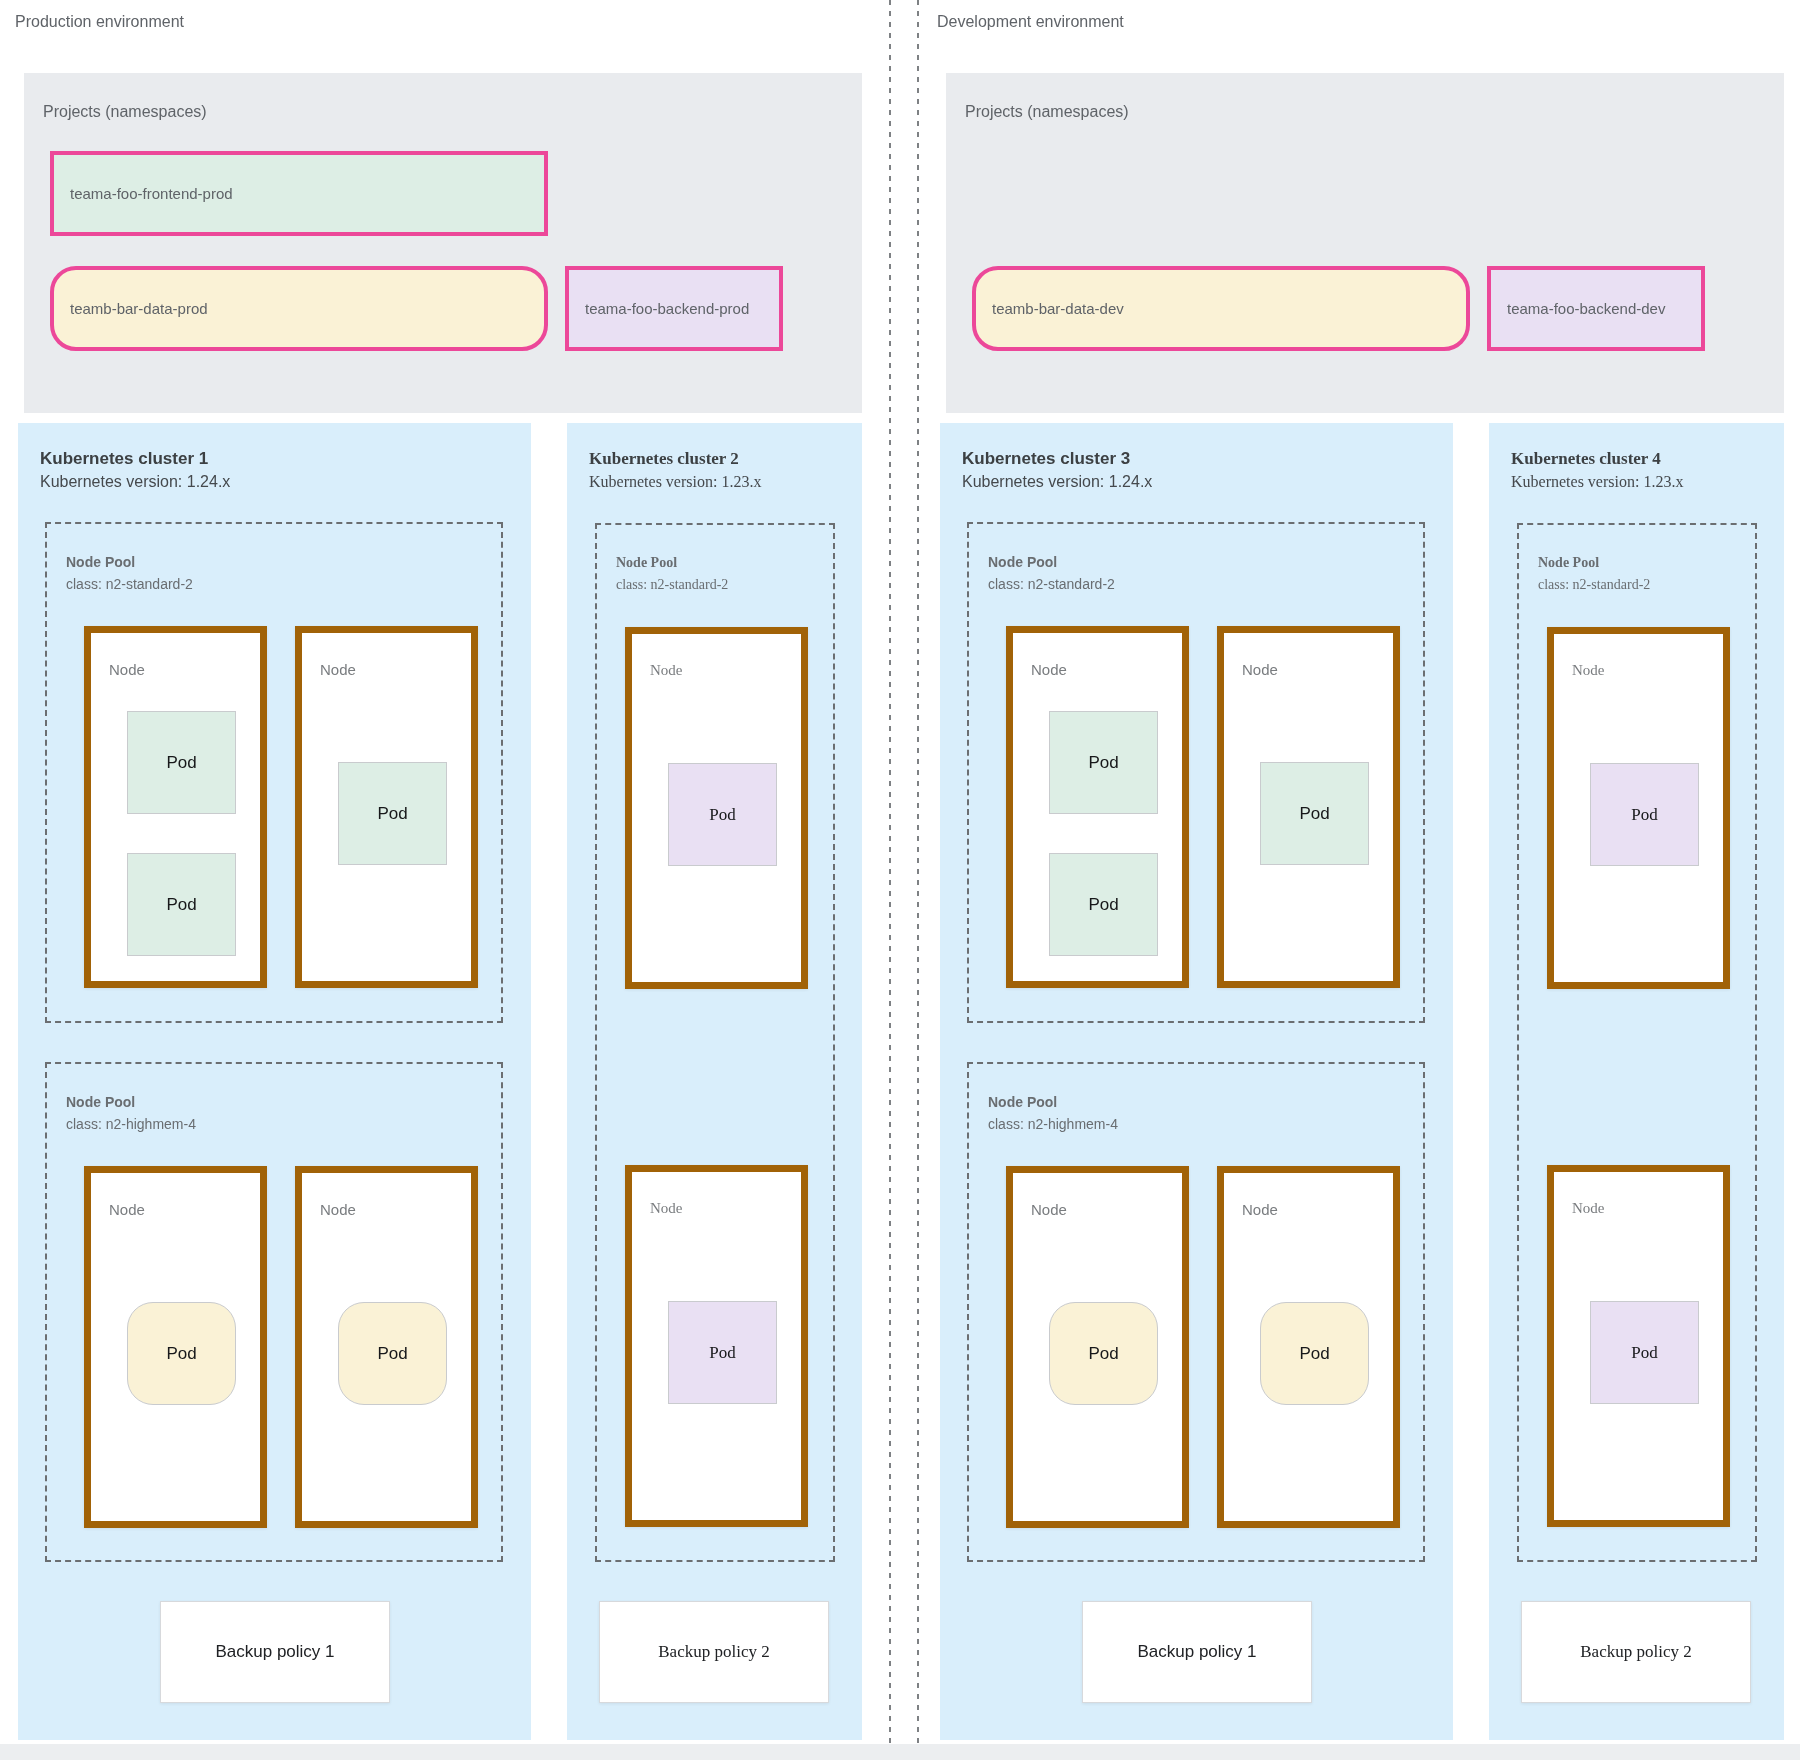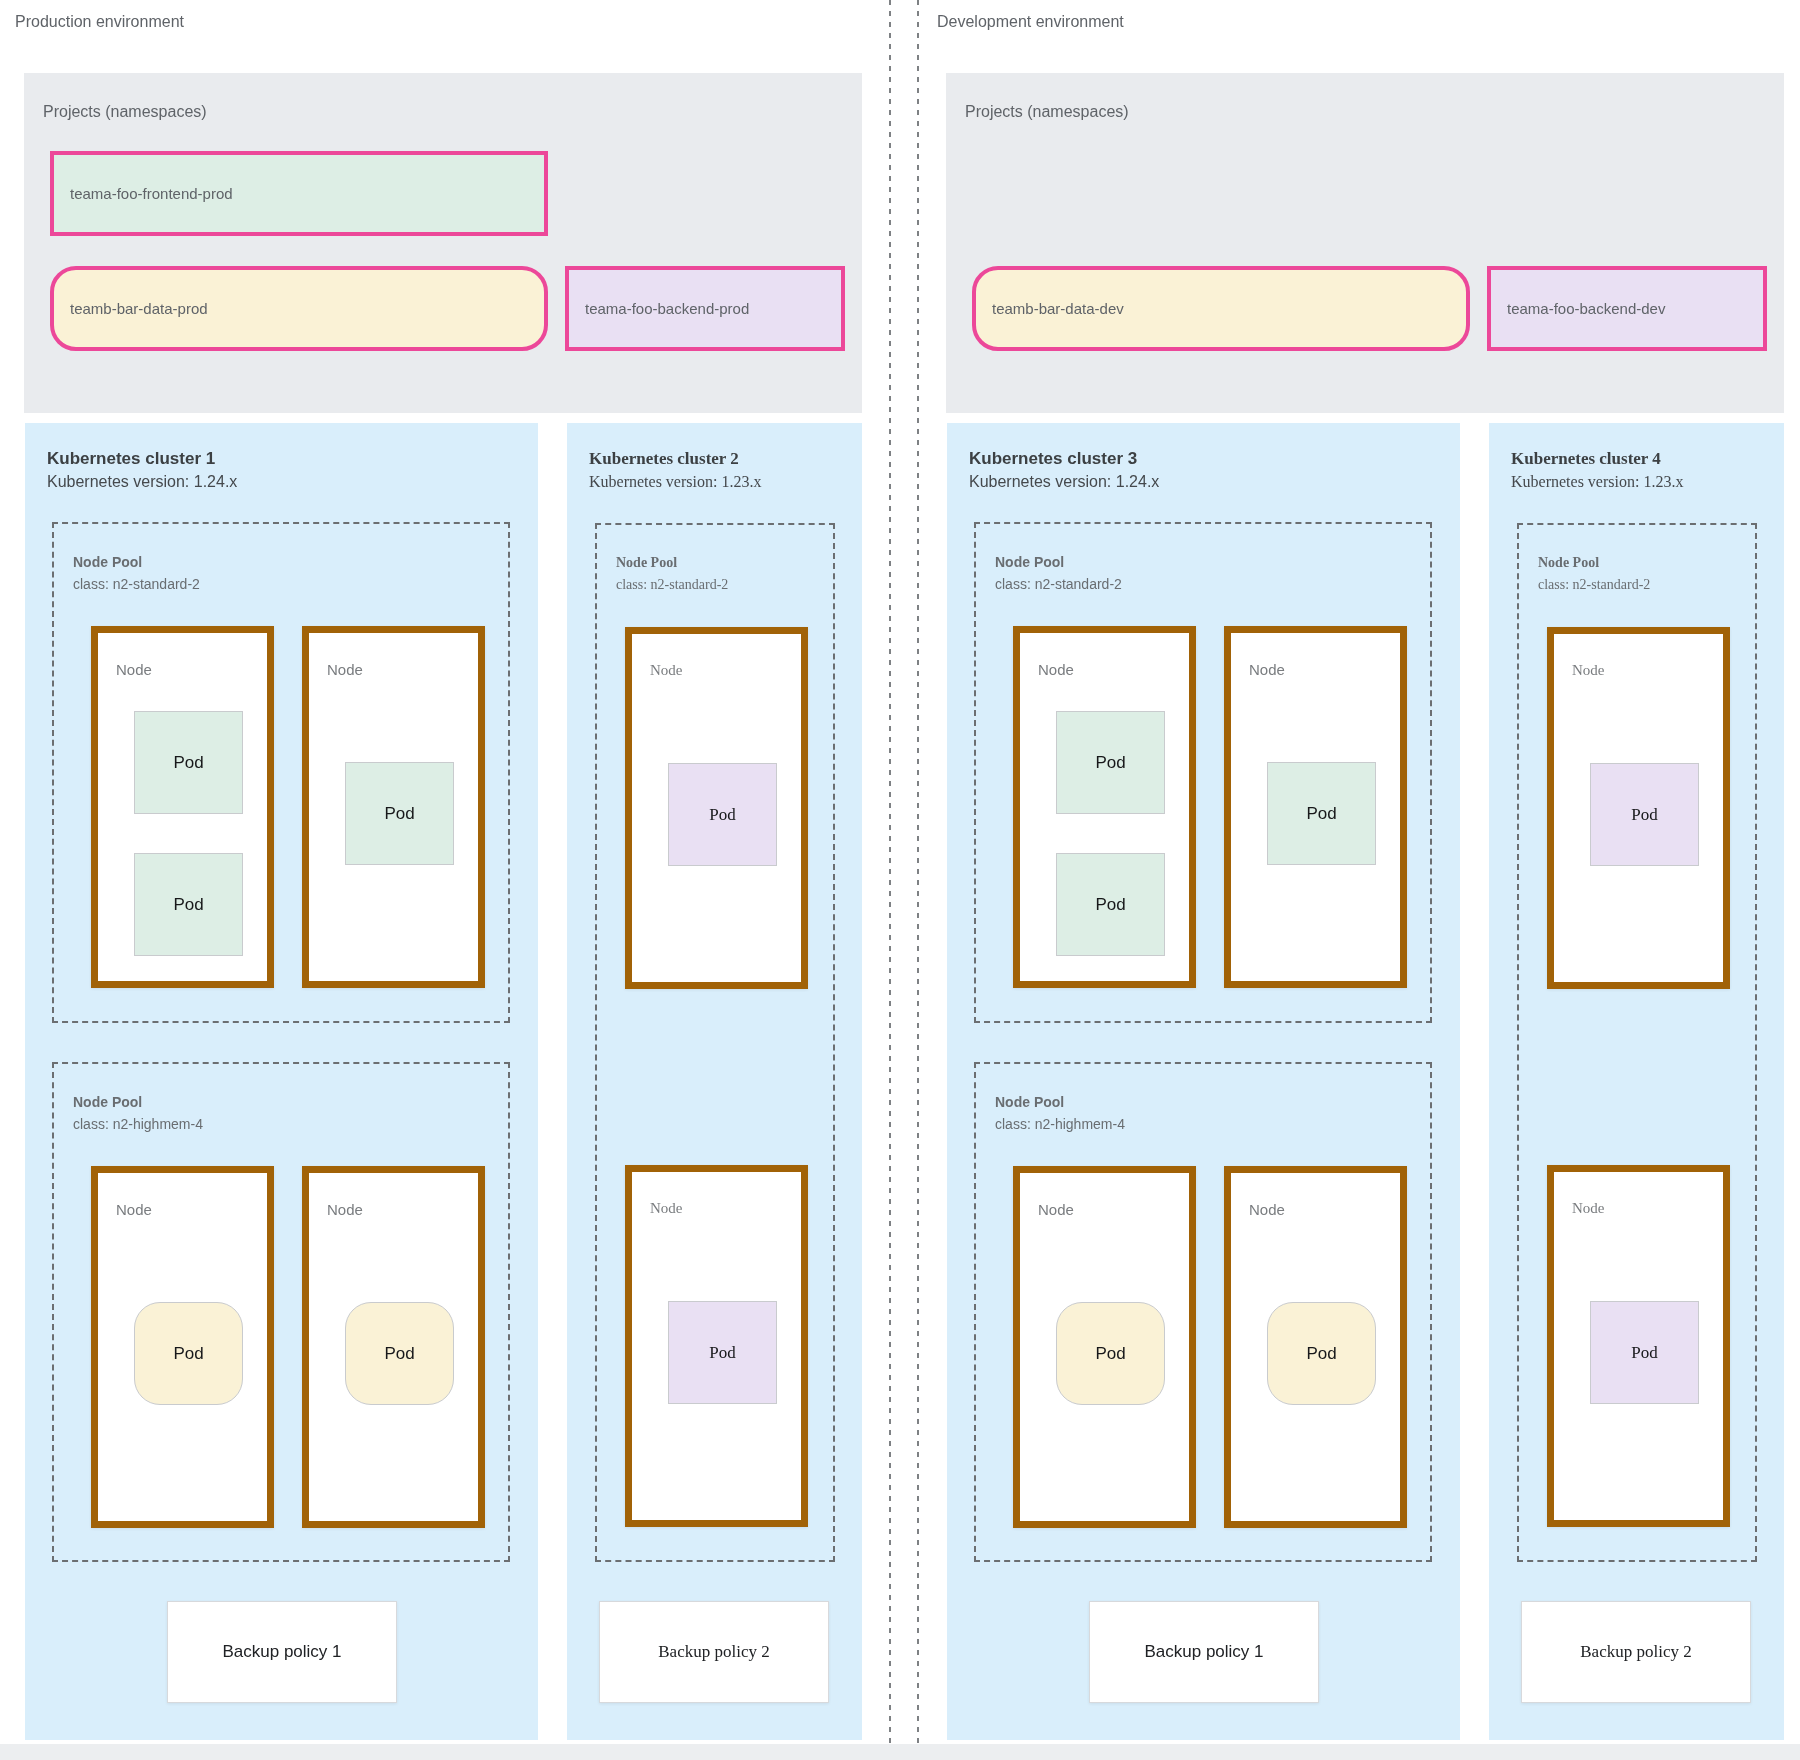--- a/index.html
+++ b/index.html
@@ -17,27 +17,27 @@
 
   .projects-box { position: absolute; left: 10px; top: 73px; width: 838px; height: 340px; background: #e9ebee; }
   .projects-title { position: absolute; left: 19px; top: 30px; font-size: 16px; color: #5f6368; }
   .ns-box {
     position: absolute; width: 498px; height: 85px;
     border: 4px solid #ec4899; display: flex; align-items: center;
     padding-left: 16px; font-size: 15px; color: #5f6368;
   }
   .ns-pos0 { left: 26px; top: 78px; }
   .ns-pos1 { left: 26px; top: 193px; }
-  .ns-pos2 { left: 541px; top: 193px; width: 280px; }
+  .ns-pos2 { left: 541px; top: 193px; width: 218px; }
   .fill-green  { background: #ddeee5; }
   .fill-yellow { background: #faf2d6; border-radius: 26px; }
   .fill-purple { background: #e9e0f3; }
 
   .cluster { position: absolute; top: 423px; height: 1317px; background: #d9eefb; }
-  .cluster.wide   { left: 11px;  width: 513px; }
+  .cluster.wide   { left: 4px;  width: 513px; }
   .cluster.narrow { left: 553px; width: 295px; font-family: Liberation Serif, serif; }
   .cluster-title   { position: absolute; left: 22px; top: 26px; font-size: 17px; font-weight: bold; color: #3c4043; }
   .cluster-version { position: absolute; left: 22px; top: 50px; font-size: 16px; color: #45494d; }
 
   .pool { position: absolute; border: 2px dashed #6b6e71; }
   .wide .pool.p0 { left: 27px; top: 99px;  width: 458px; height: 501px; }
   .wide .pool.p1 { left: 27px; top: 639px; width: 458px; height: 500px; }
   .narrow .pool.p0 { left: 28px; top: 100px; width: 240px; height: 1039px; }
   .pool-label { position: absolute; left: 19px; top: 27px; font-size: 14px; line-height: 22px; color: #696d71; }
   .pool-title { font-weight: bold; }

